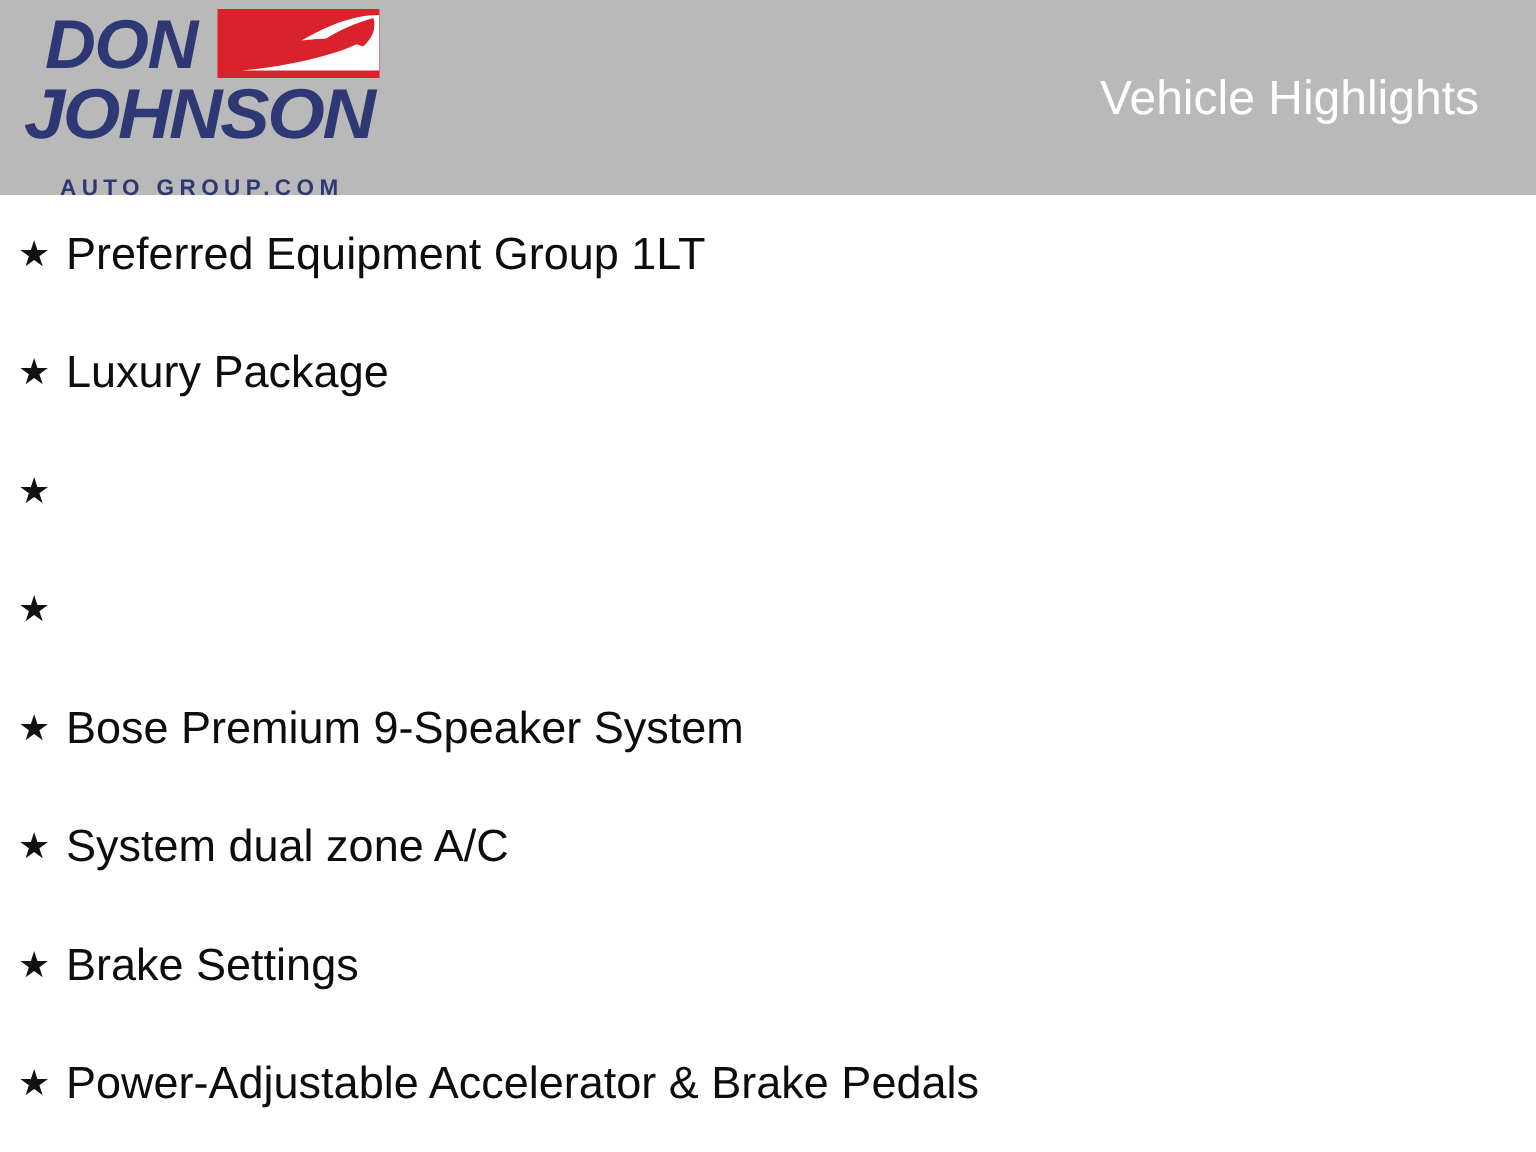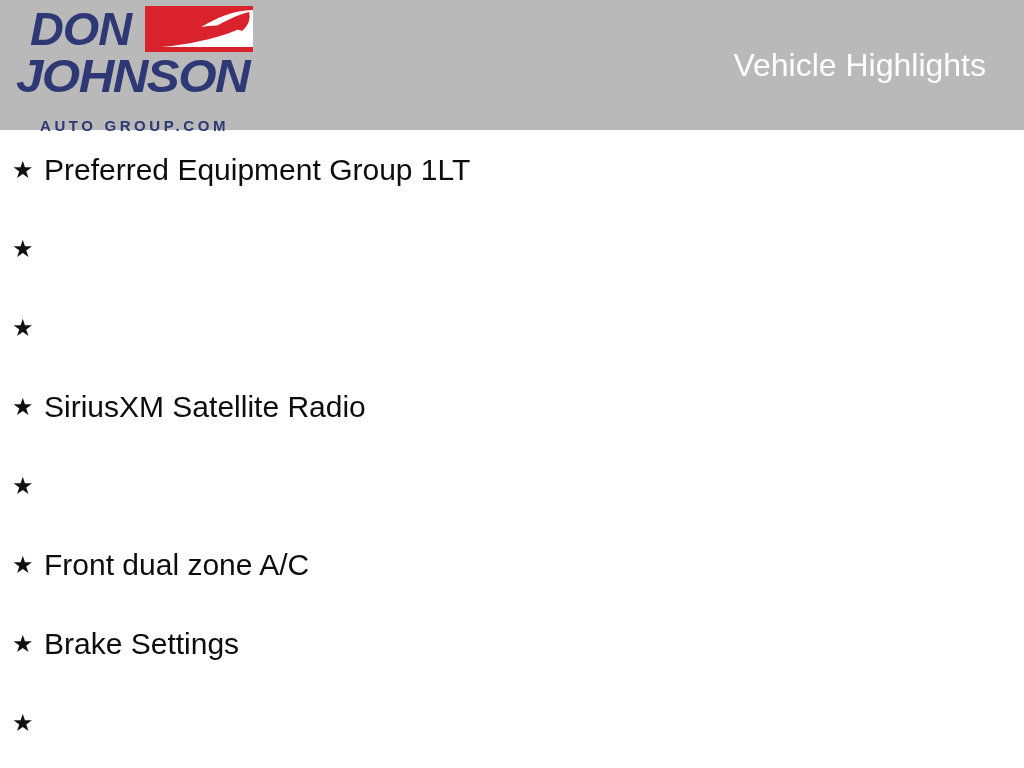--- a/index.html
+++ b/index.html
@@ -165,35 +165,37 @@
   <div class="header-title">Vehicle Highlights</div>
 </div>
 
 <ul class="highlights" id="highlights-list">
 <li class="highlight-item">
       <span class="bullet-star">★</span>
       <span class="highlight-label">Preferred Equipment Group 1LT</span>
     </li>
     <li class="highlight-item">
       <span class="bullet-star">★</span>
-    </li>
-    <li class="highlight-item">
-      <span class="bullet-star">★</span>
-    </li>
-    <li class="highlight-item">
-      <span class="bullet-star">★</span>
-      <span class="highlight-label">SiriusXM Satellite Radio</span>
-    </li>
-    <li class="highlight-item">
-      <span class="bullet-star">★</span>
-    </li>
-    <li class="highlight-item">
-      <span class="bullet-star">★</span>
-      <span class="highlight-label">Front dual zone A/C</span>
+      <span class="highlight-label">Luxury Package</span>
+    </li>
+    <li class="highlight-item">
+      <span class="bullet-star">★</span>
+    </li>
+    <li class="highlight-item">
+      <span class="bullet-star">★</span>
+    </li>
+    <li class="highlight-item">
+      <span class="bullet-star">★</span>
+      <span class="highlight-label">Bose Premium 9-Speaker System</span>
+    </li>
+    <li class="highlight-item">
+      <span class="bullet-star">★</span>
+      <span class="highlight-label">System dual zone A/C</span>
     </li>
     <li class="highlight-item">
       <span class="bullet-star">★</span>
       <span class="highlight-label">Brake Settings</span>
     </li>
     <li class="highlight-item">
       <span class="bullet-star">★</span>
+      <span class="highlight-label">Power-Adjustable Accelerator &amp; Brake Pedals</span>
     </li>
   </ul>
 
 </body></html>

